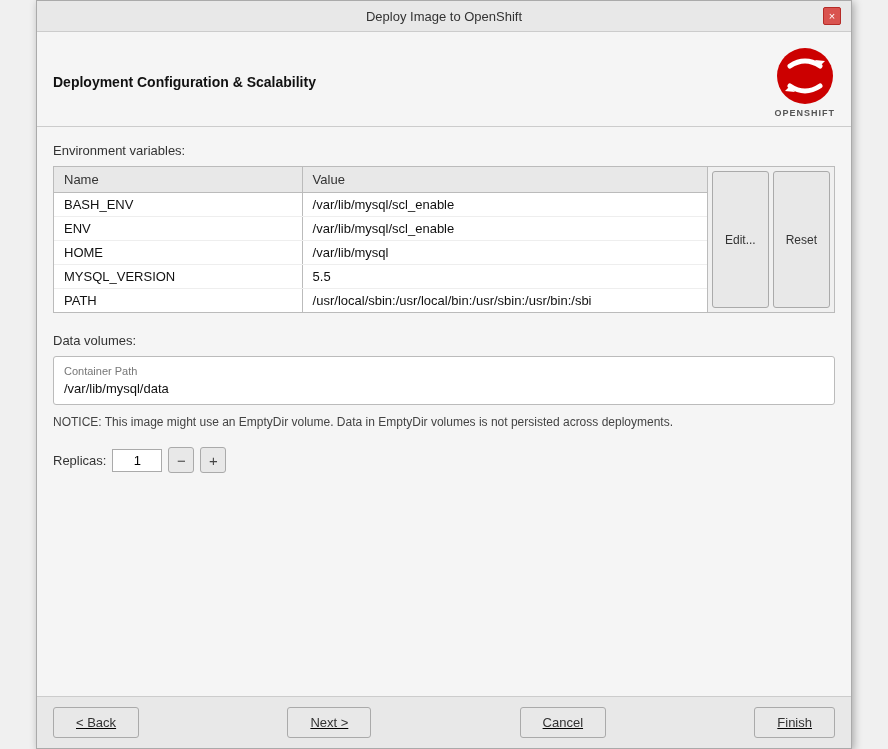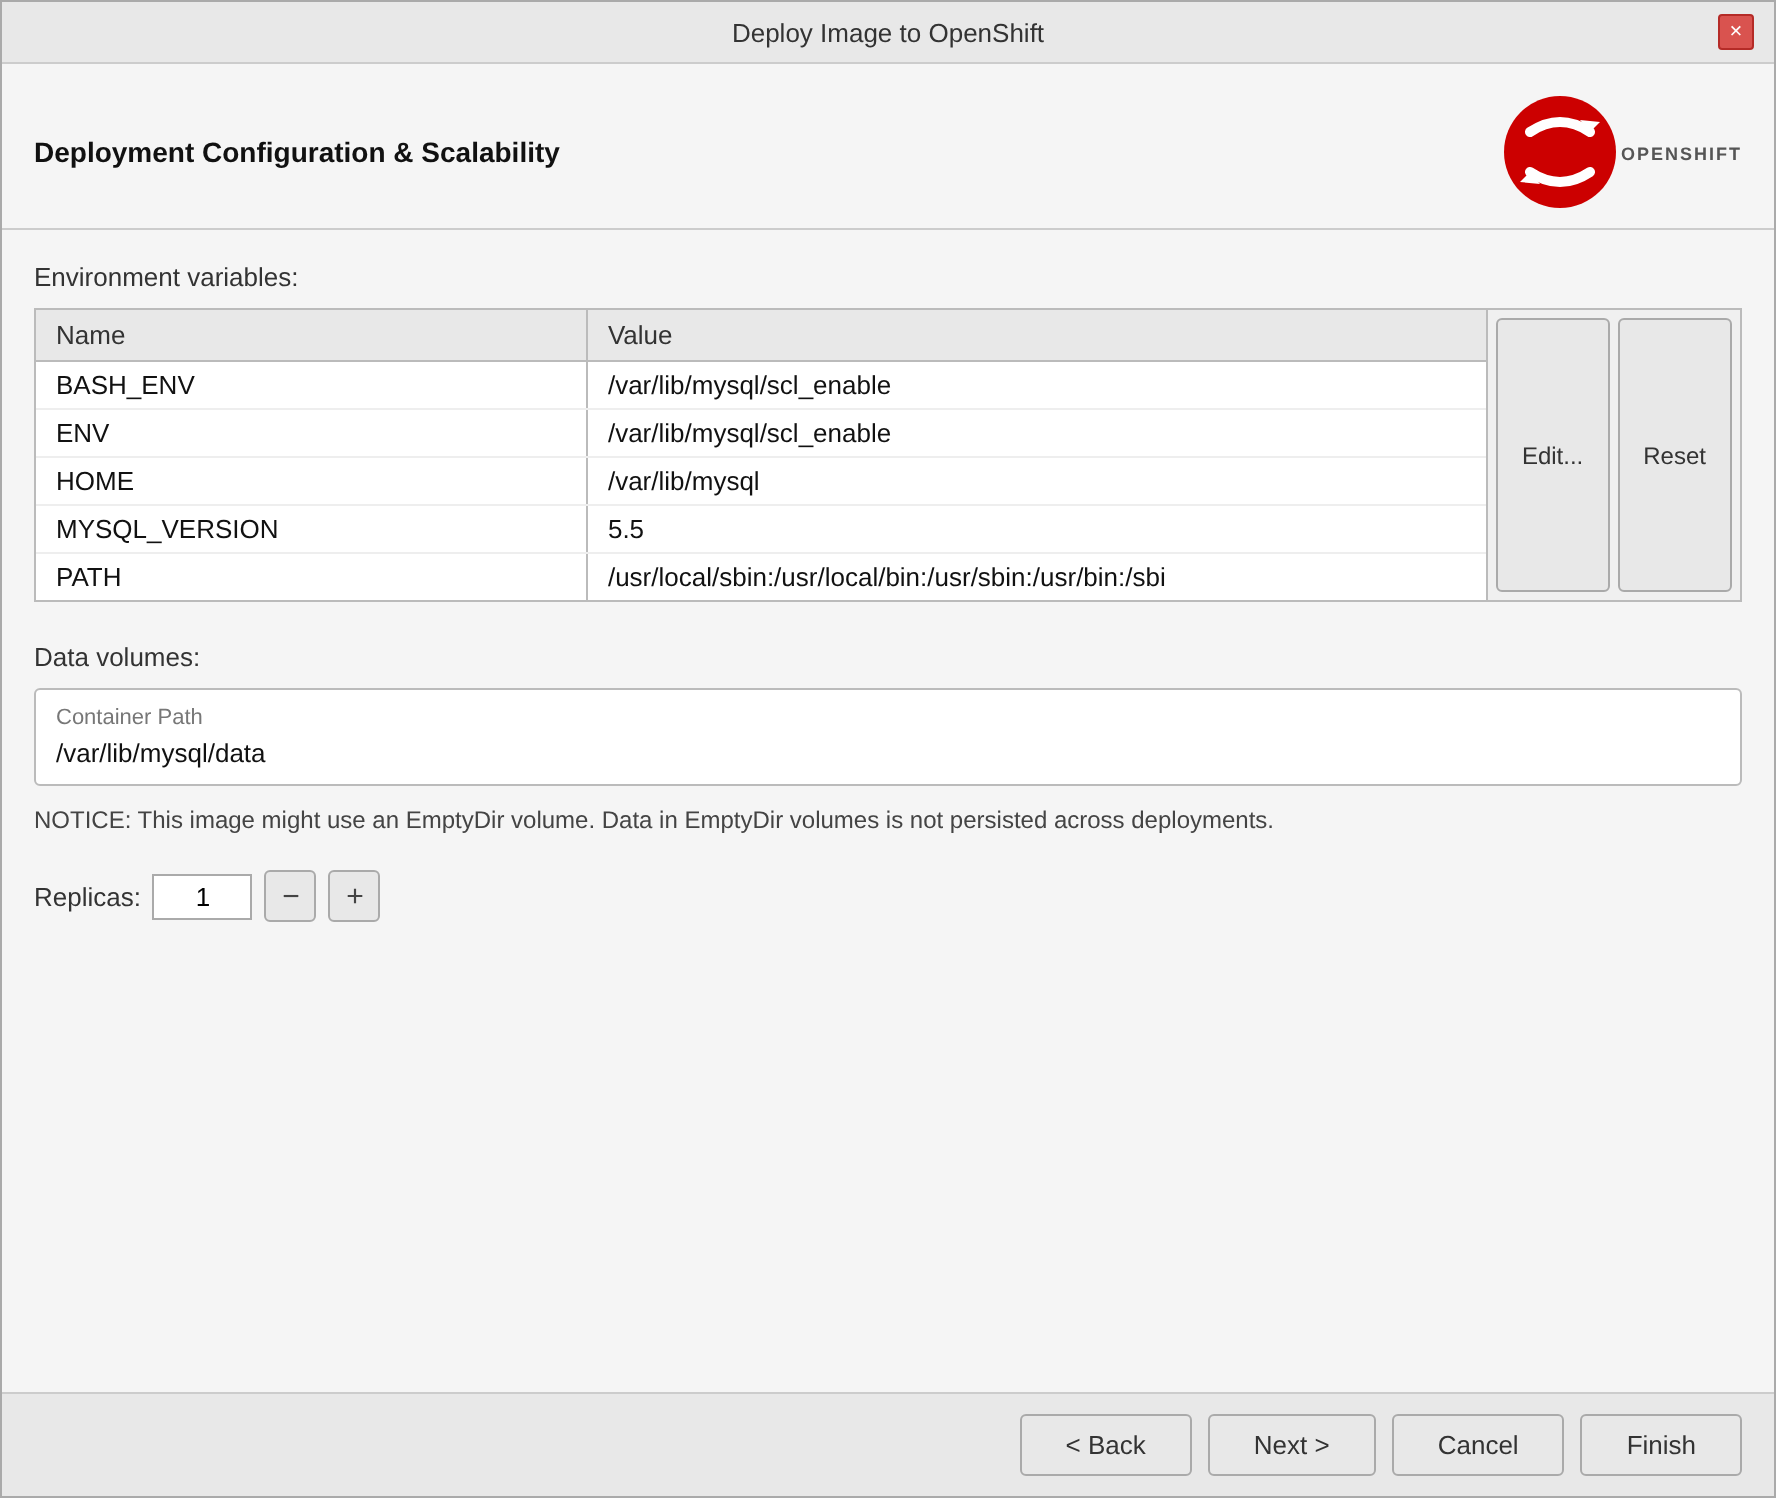--- a/index.html
+++ b/index.html
@@ -7,21 +7,21 @@
       font-family: Arial, sans-serif;
       font-size: 13px;
       background: #f0f0f0;
       width: 888px;
       height: 749px;
       display: flex;
       align-items: center;
       justify-content: center;
     }
     .dialog {
-      width: 888px;
+      width: 816px;
       height: 749px;
       background: #7dd3fc;
       border: 1px solid #aaa;
       display: flex;
       flex-direction: column;
       box-shadow: 2px 2px 8px rgba(0,0,0,0.3);
     }
     .title-bar {
       background: #e8e8e8;
       border-bottom: 1px solid #ccc;
@@ -56,21 +56,21 @@
       justify-content: space-between;
       background: #f5f5f5;
     }
     .header-title {
       font-size: 14px;
       font-weight: bold;
       color: #111;
     }
     .openshift-logo {
       display: flex;
-      flex-direction: row;
+      flex-direction: column;
       align-items: center;
     }
     .openshift-logo svg {
       width: 60px;
       height: 60px;
     }
     .openshift-label {
       font-size: 9px;
       letter-spacing: 1px;
       color: #555;
@@ -196,22 +196,23 @@
       align-items: center;
       justify-content: center;
       border-radius: 3px;
       color: #444;
     }
     .footer {
       border-top: 1px solid #ccc;
       background: #e8e8e8;
       padding: 10px 16px;
       display: flex;
-      justify-content: flex-end;
+      justify-content: space-between;
       gap: 8px;
+      text-decoration: underline;
     }
     .footer-btn {
       padding: 7px 22px;
       font-size: 13px;
       cursor: pointer;
       border-radius: 3px;
       border: 1px solid #aaa;
       background: #e8e8e8;
       color: #333;
     }

